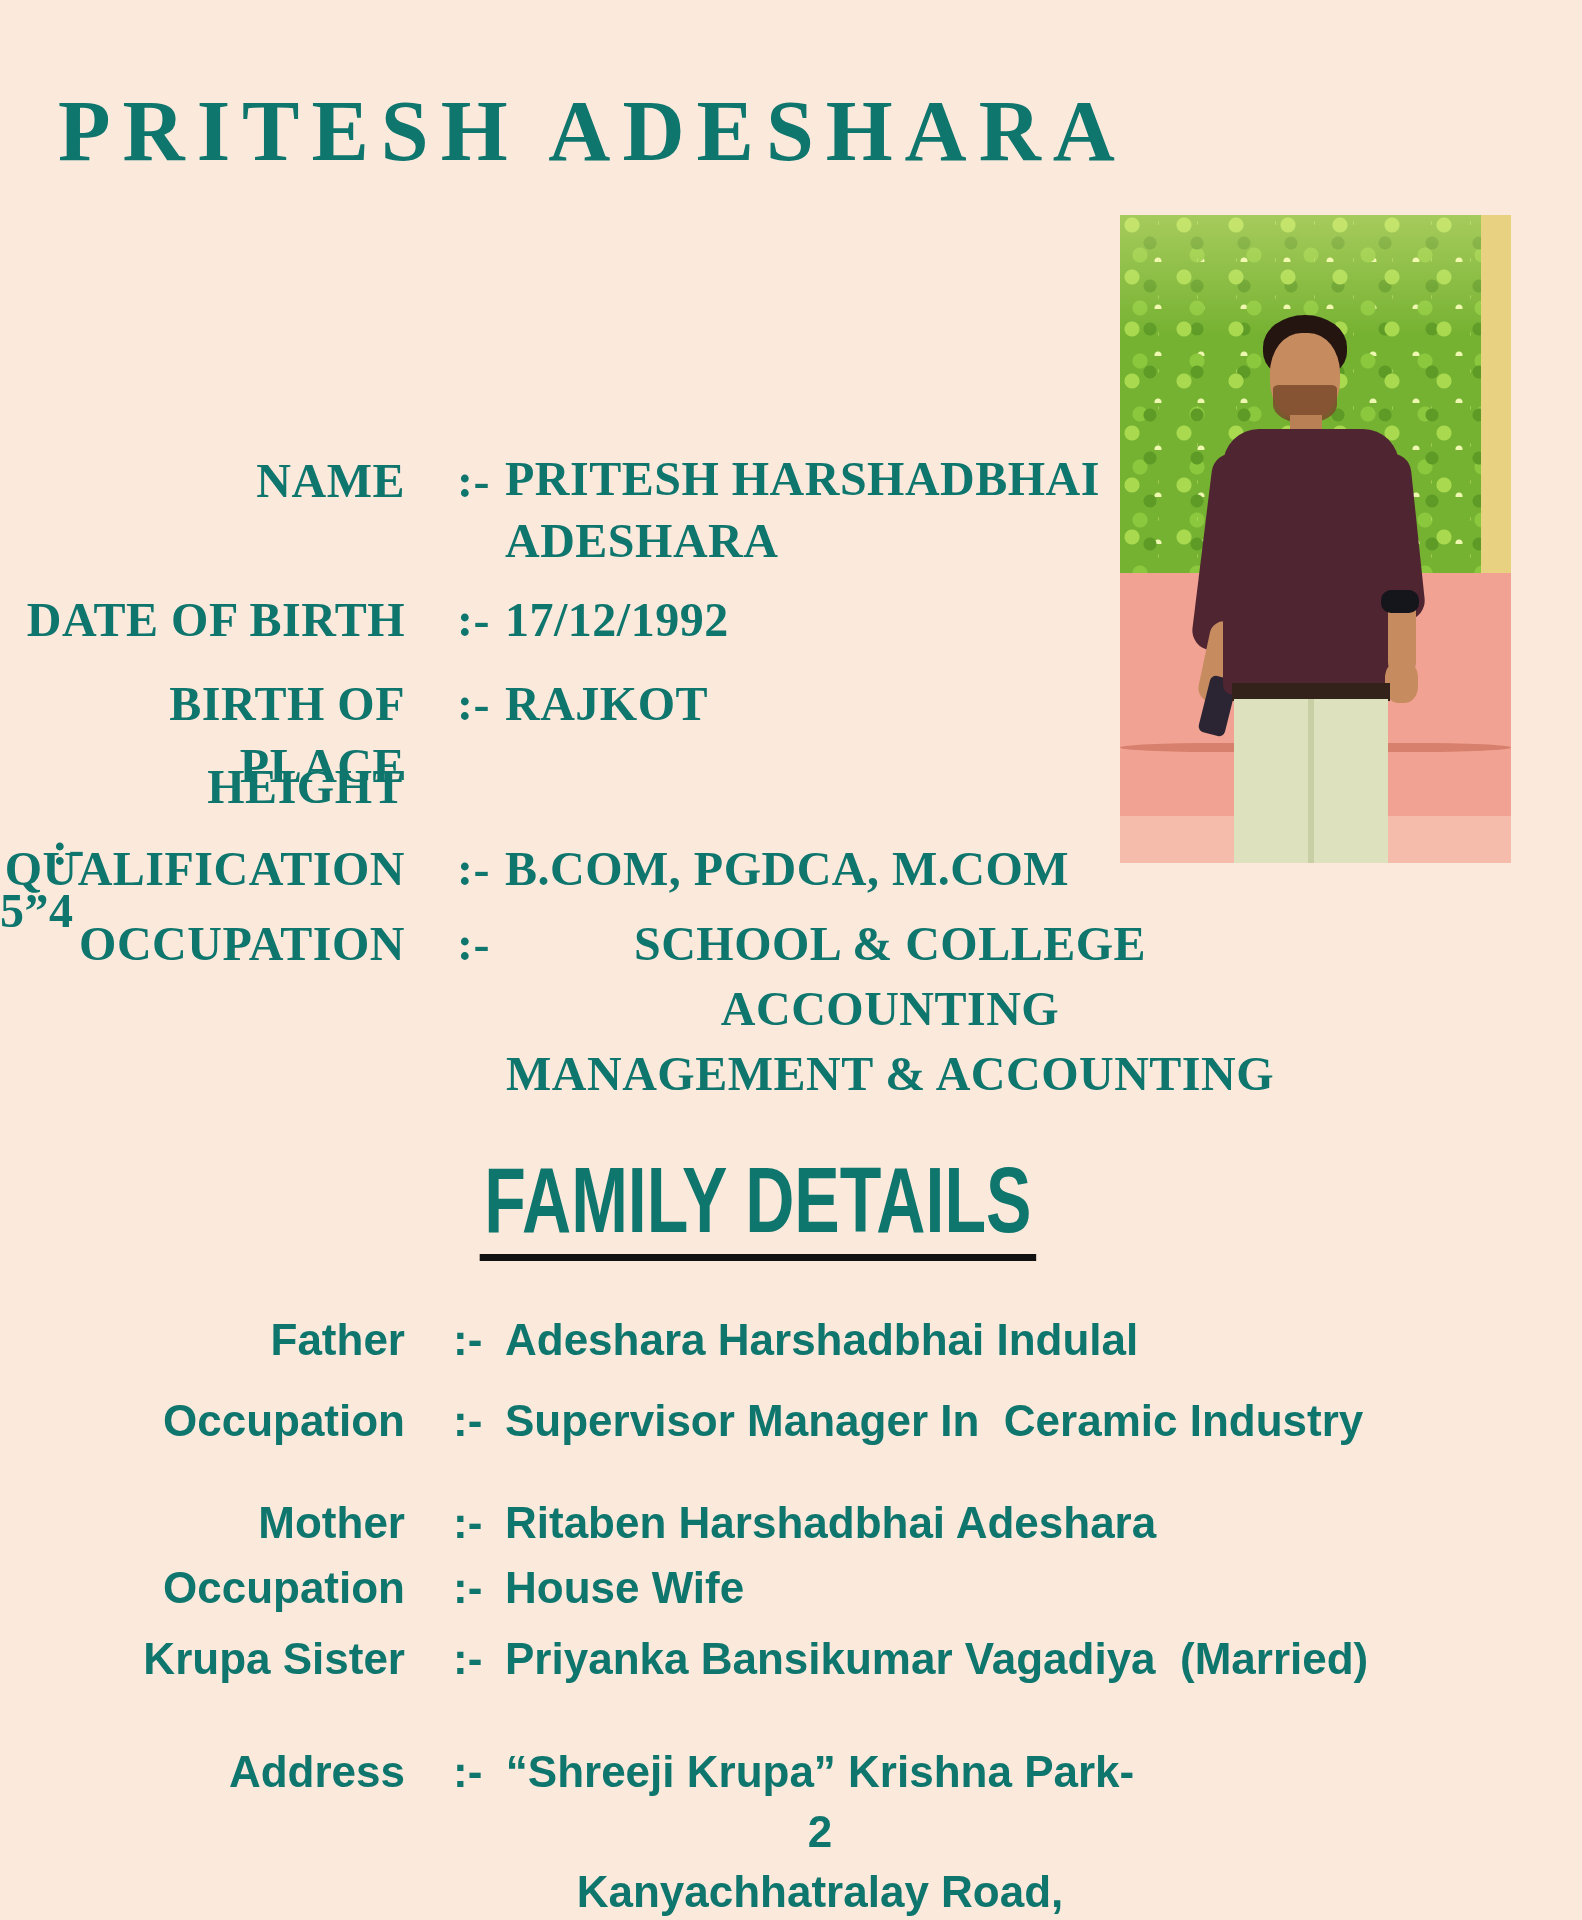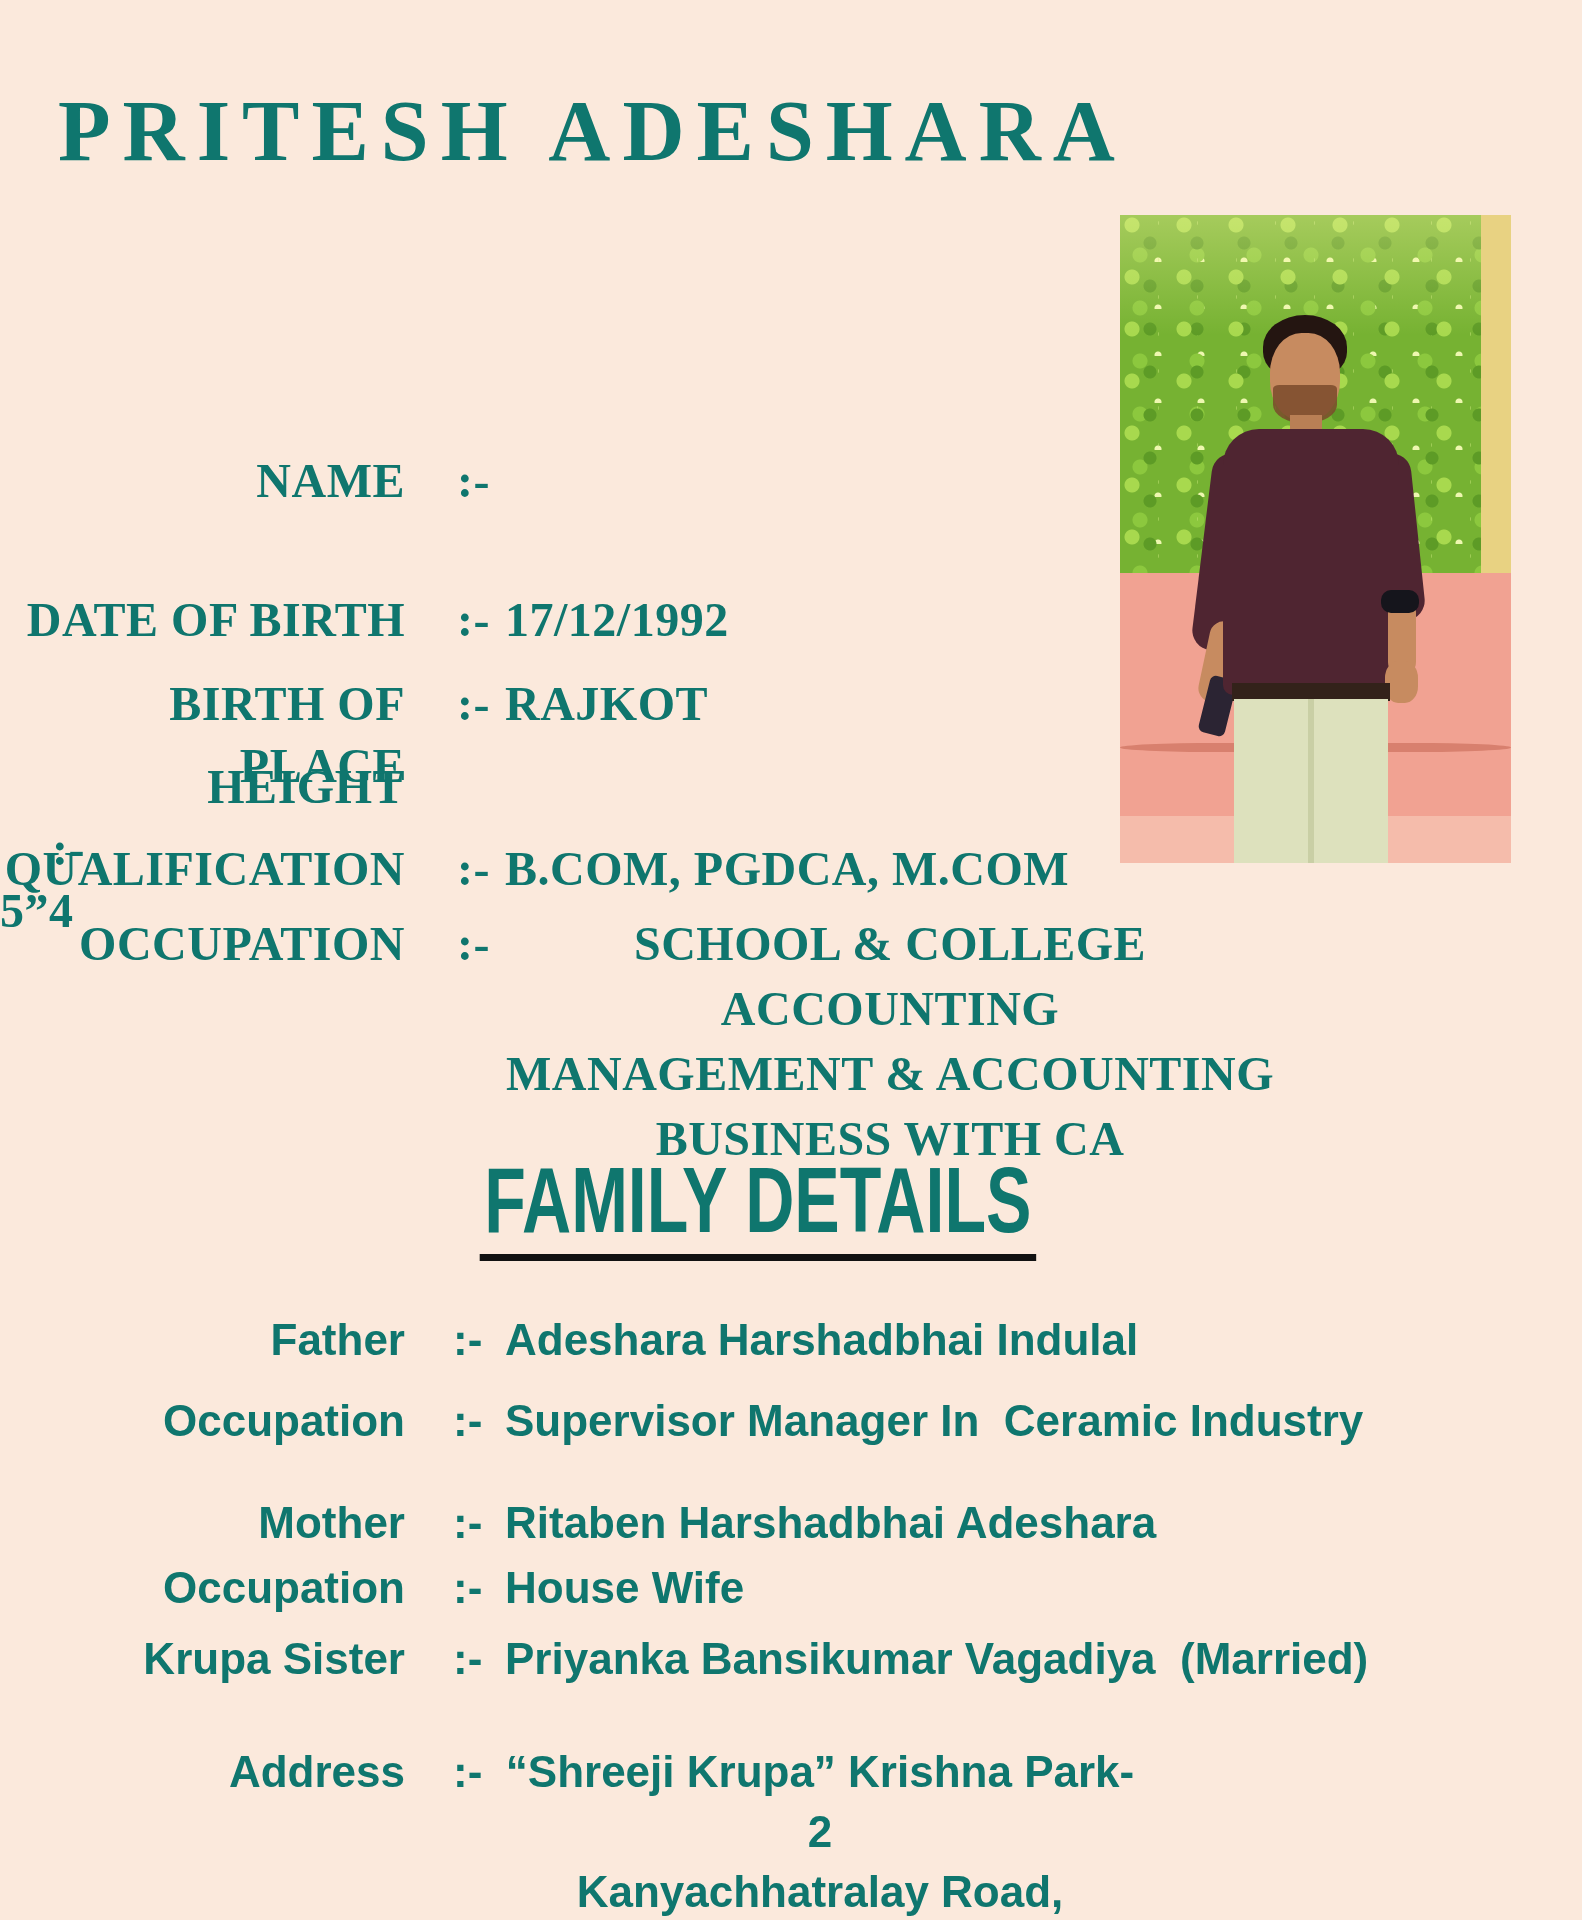--- a/index.html
+++ b/index.html
@@ -123,20 +123,24 @@
     <div class="forearm-right"></div>
     <div class="watch"></div>
     <div class="hand-right"></div>
     <div class="belt"></div>
     <div class="pants"></div>
   </div>
 
   <div class="row personal multi" style="top:448px;">
     <div class="lbl">NAME</div>
     <div class="sep">:-</div>
+    <div class="val" style="line-height:62px;">
+      <div class="vline">PRITESH HARSHADBHAI</div>
+      <div class="vline">ADESHARA</div>
+    </div>
   </div>
 
   <div class="row personal" style="top:589px;">
     <div class="lbl">DATE OF BIRTH</div>
     <div class="sep">:-</div>
     <div class="val">
       <div class="vline">17/12/1992</div>
     </div>
   </div>
 
@@ -163,21 +167,20 @@
       <div class="vline">B.COM, PGDCA, M.COM</div>
     </div>
   </div>
 
   <div class="row personal multi" style="top:911px;">
     <div class="lbl">OCCUPATION</div>
     <div class="sep">:-</div>
     <div class="val val-center" style="width:770px;">
       <div class="vline">SCHOOL &amp; COLLEGE ACCOUNTING</div>
       <div class="vline">MANAGEMENT &amp; ACCOUNTING</div>
-      <div class="vline">BUSINESS WITH CA</div>
     </div>
   </div>
 
   <div class="family-heading-wrap">
     <span class="family-heading">FAMILY DETAILS</span>
   </div>
 
   <div class="row family" style="top:1310px;">
     <div class="lbl">Father</div>
     <div class="sep">:-</div>

